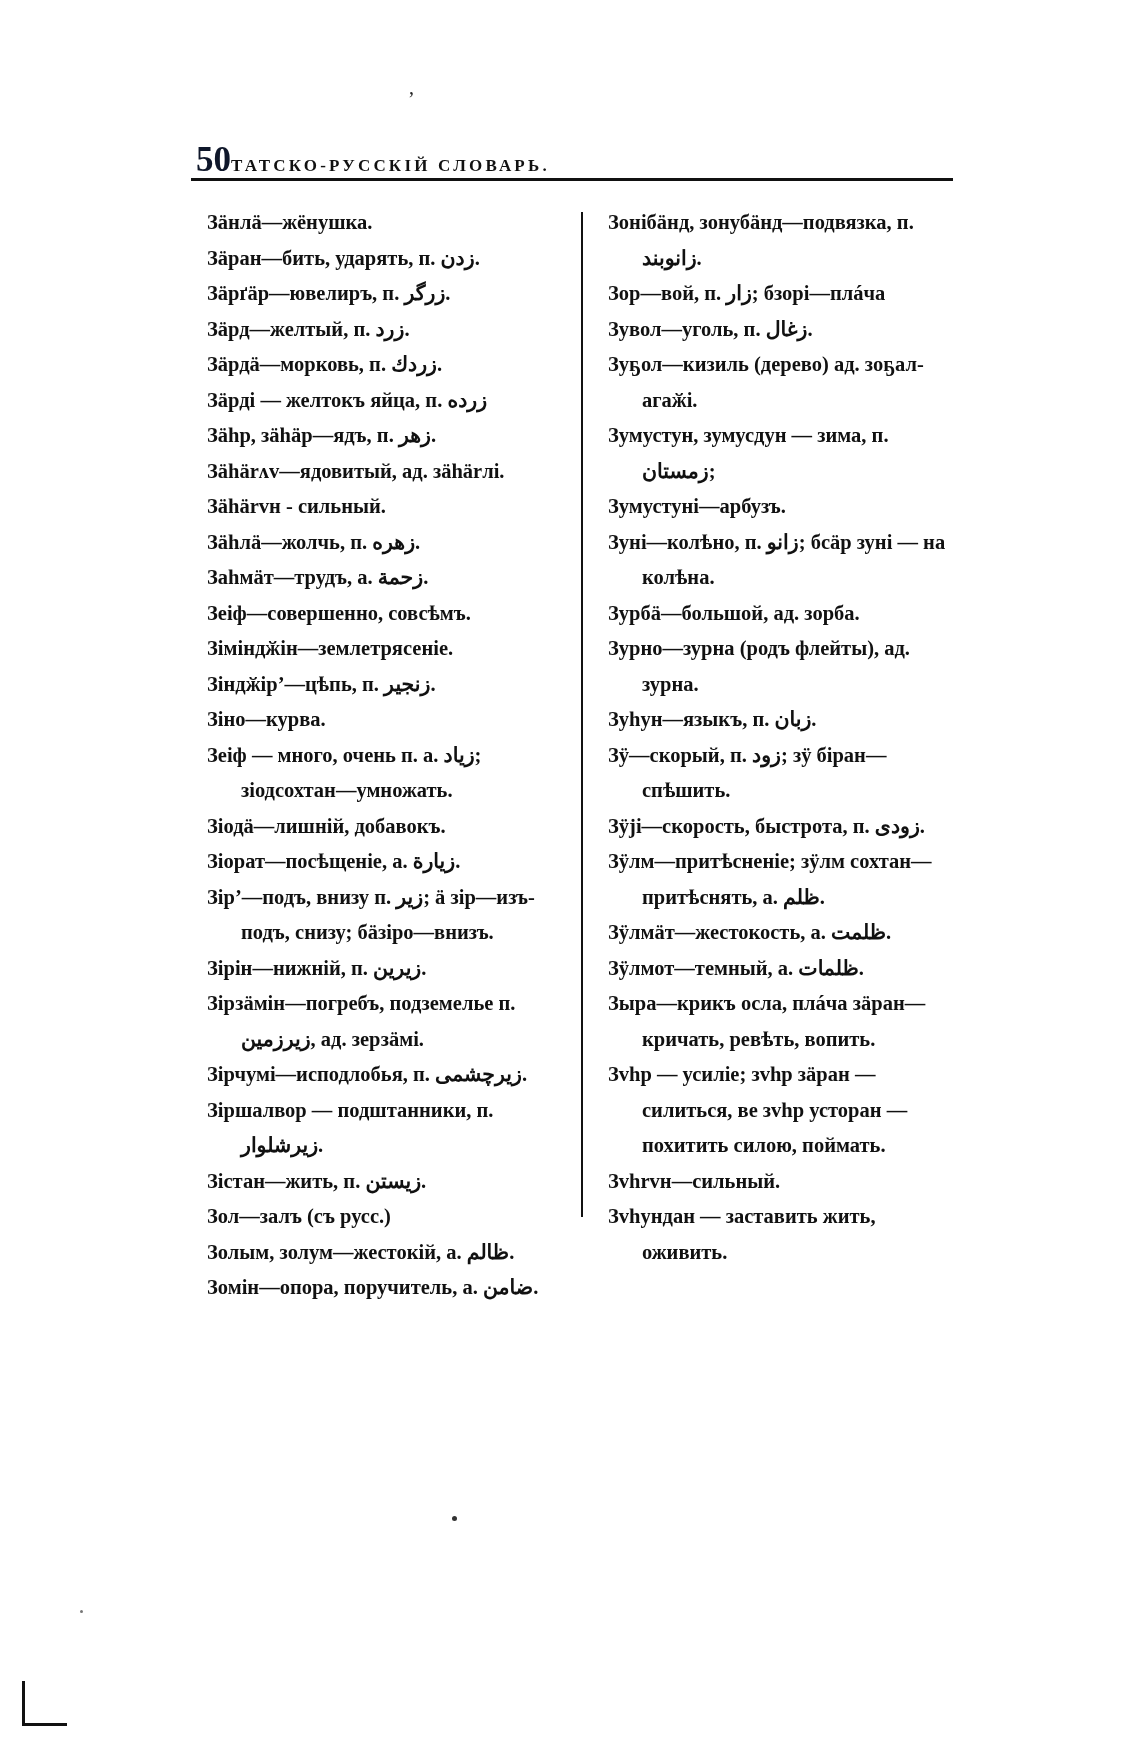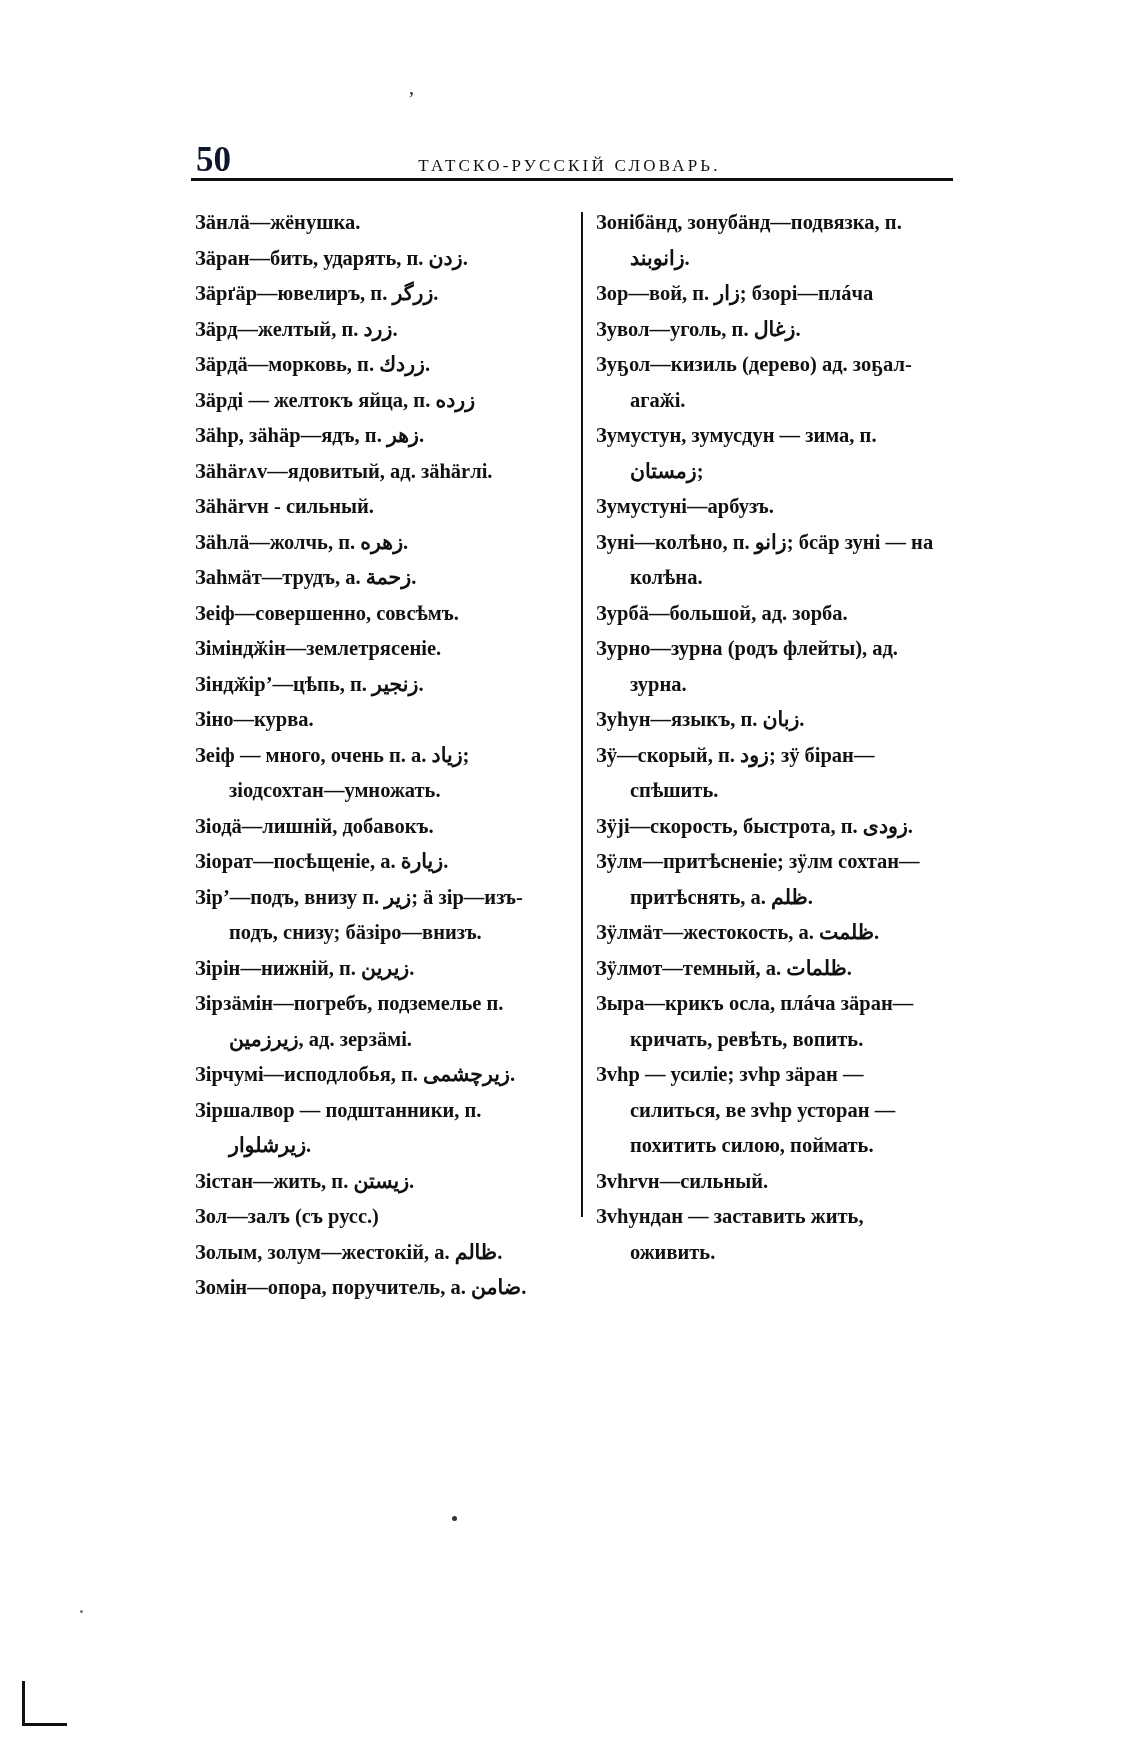--- a/index.html
+++ b/index.html
@@ -38,23 +38,22 @@
   }
   .page-num {
     font-size: 35px;
     font-weight: bold;
     font-family: "Liberation Serif", serif;
     letter-spacing: 0px;
     color: #0f172a;
   }
   .running-title {
     flex: 1;
-    text-align: center;
     font-size: 17px;
-    font-weight: normal;
+    font-weight: bold;
     letter-spacing: 3.2px;
     font-family: "Liberation Serif", serif;
     padding-right: 40px;
   }
   .rule {
     position: absolute;
     left: 191px;
     top: 178px;
     width: 762px;
     height: 3px;
@@ -76,21 +75,21 @@
   .col.right { padding-left: 26px; }
   .divider {
     position: absolute;
     left: 581px;
     top: 212px;
     width: 2px;
     height: 1005px;
     background: #111;
   }
   .entry {
-    margin: 0 0 0 4px;
+    margin: 0 0 0 16px;
     text-indent: 0;
     padding-left: 34px;
     text-indent: -34px;
     font-family: "Liberation Serif", serif;
     font-weight: bold;
   }
   .corner {
     position: absolute;
     left: 22px;
     bottom: 18px;

